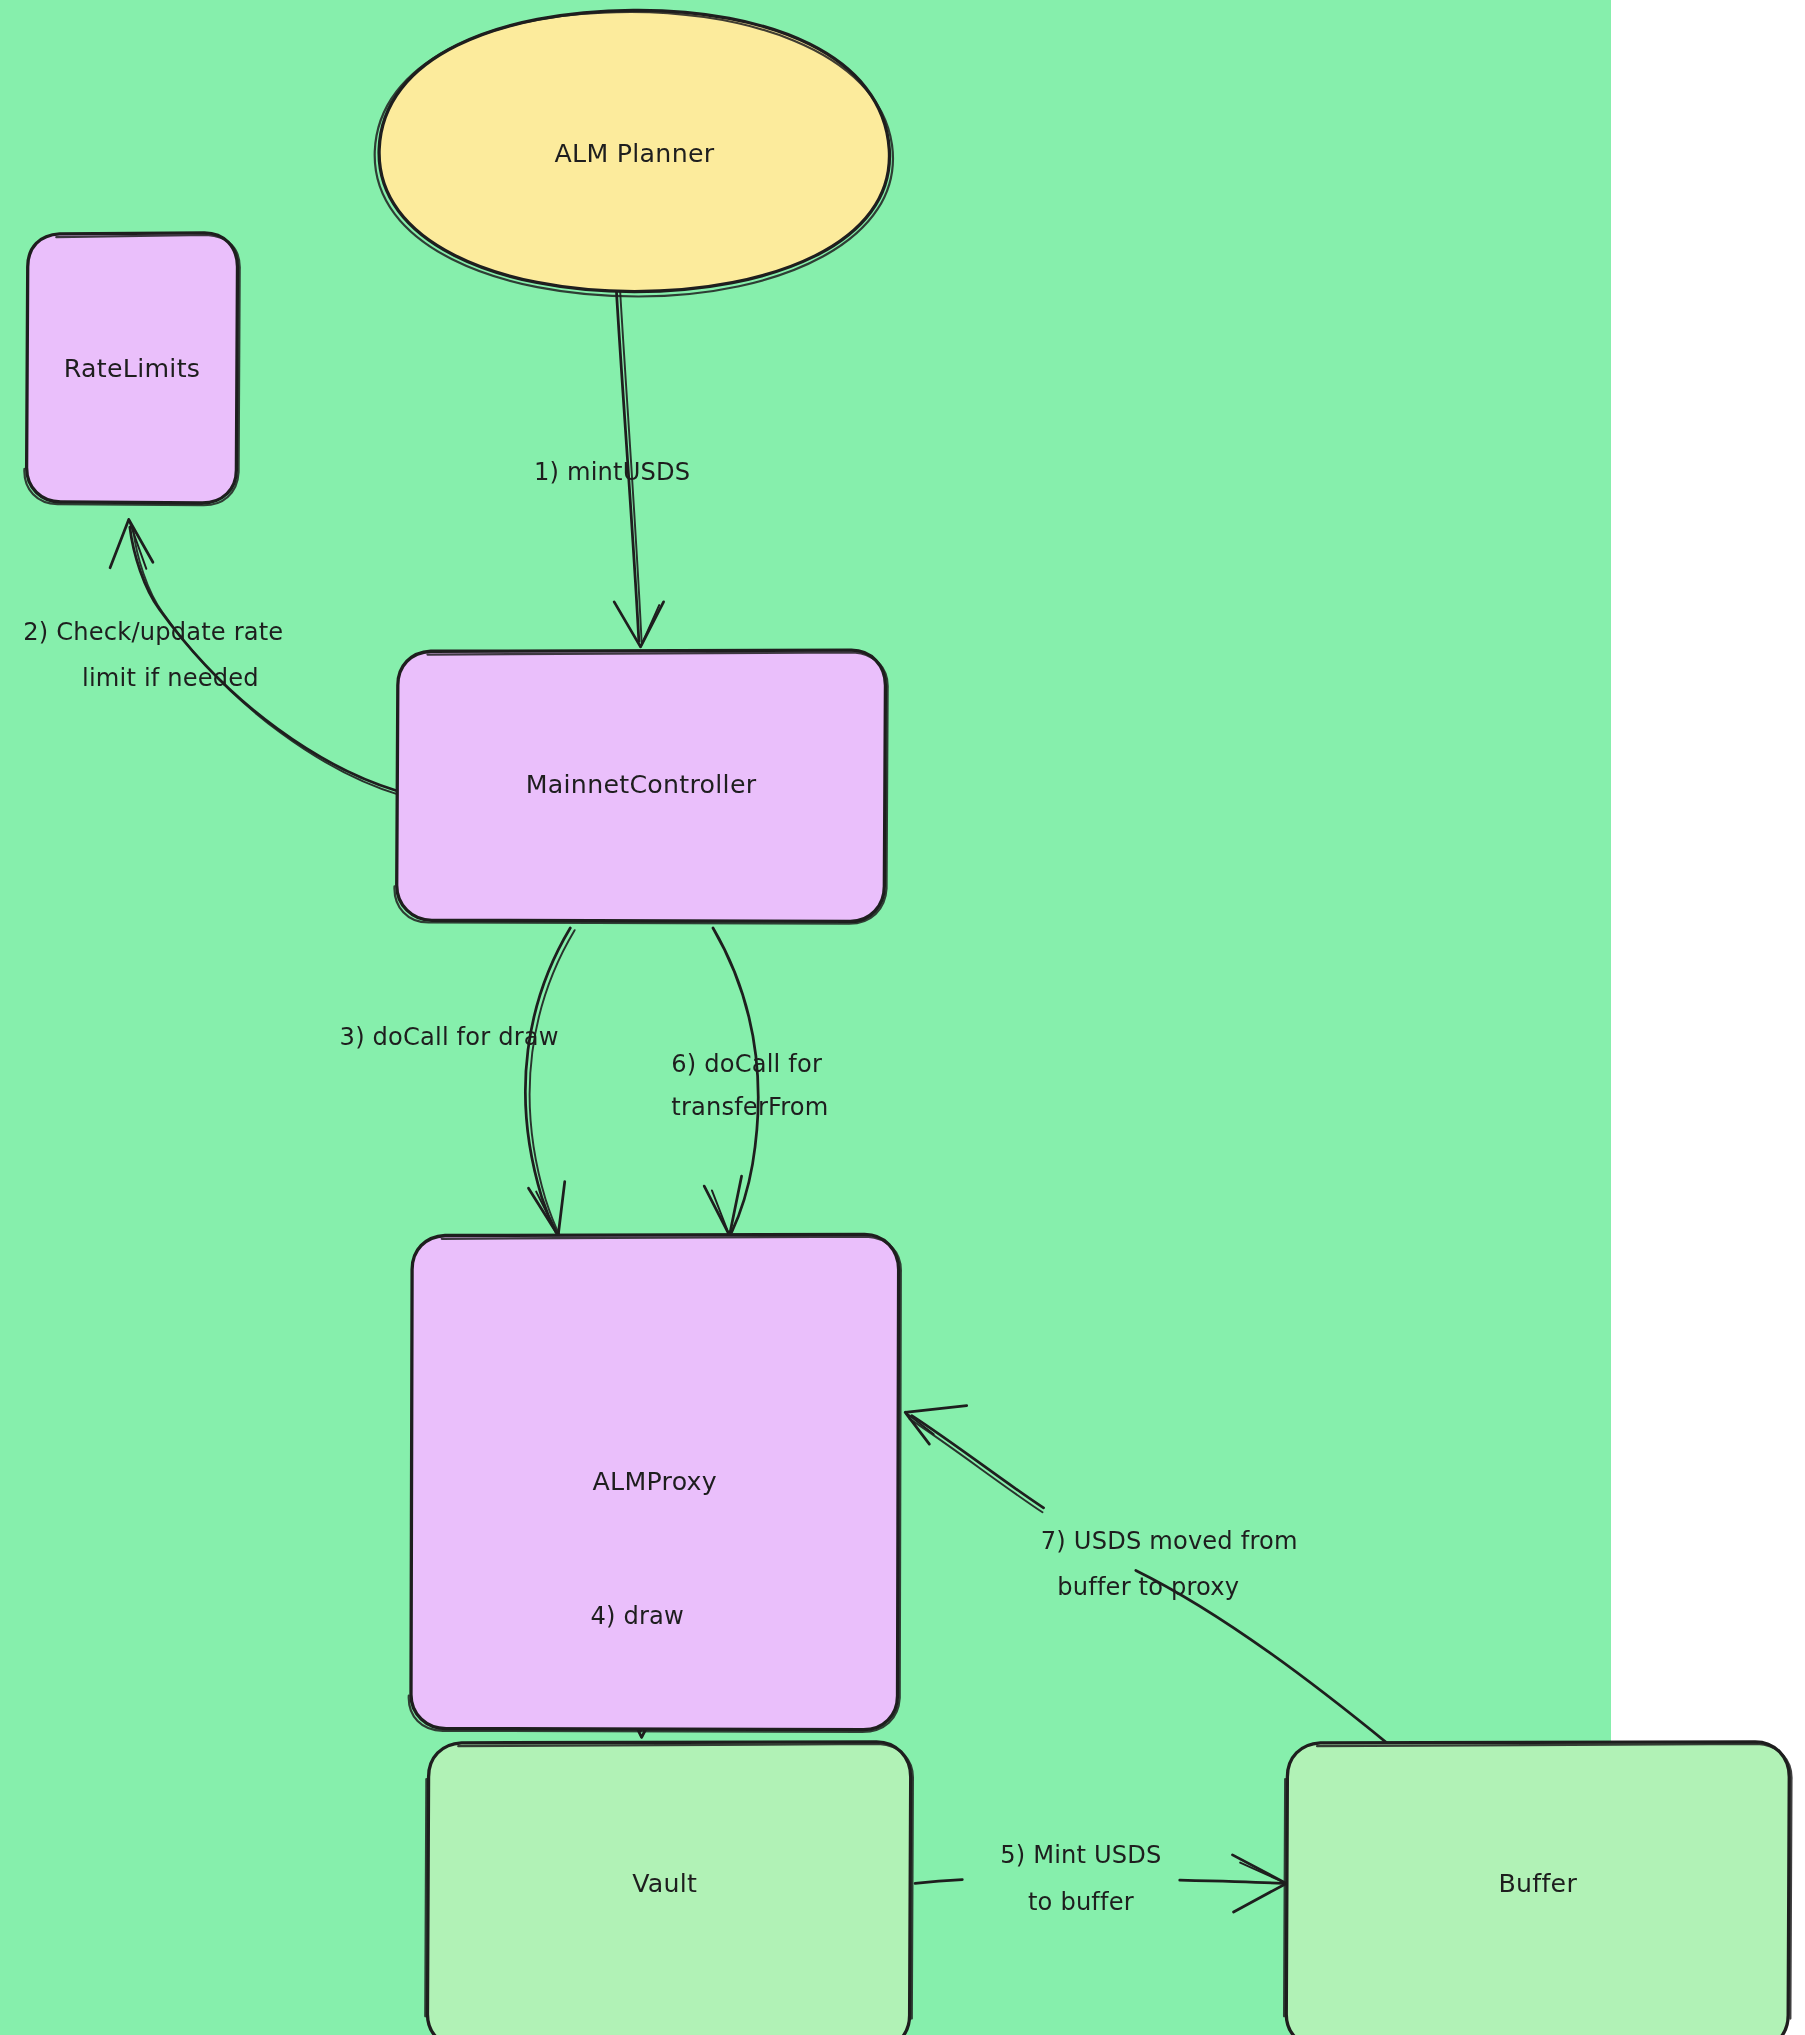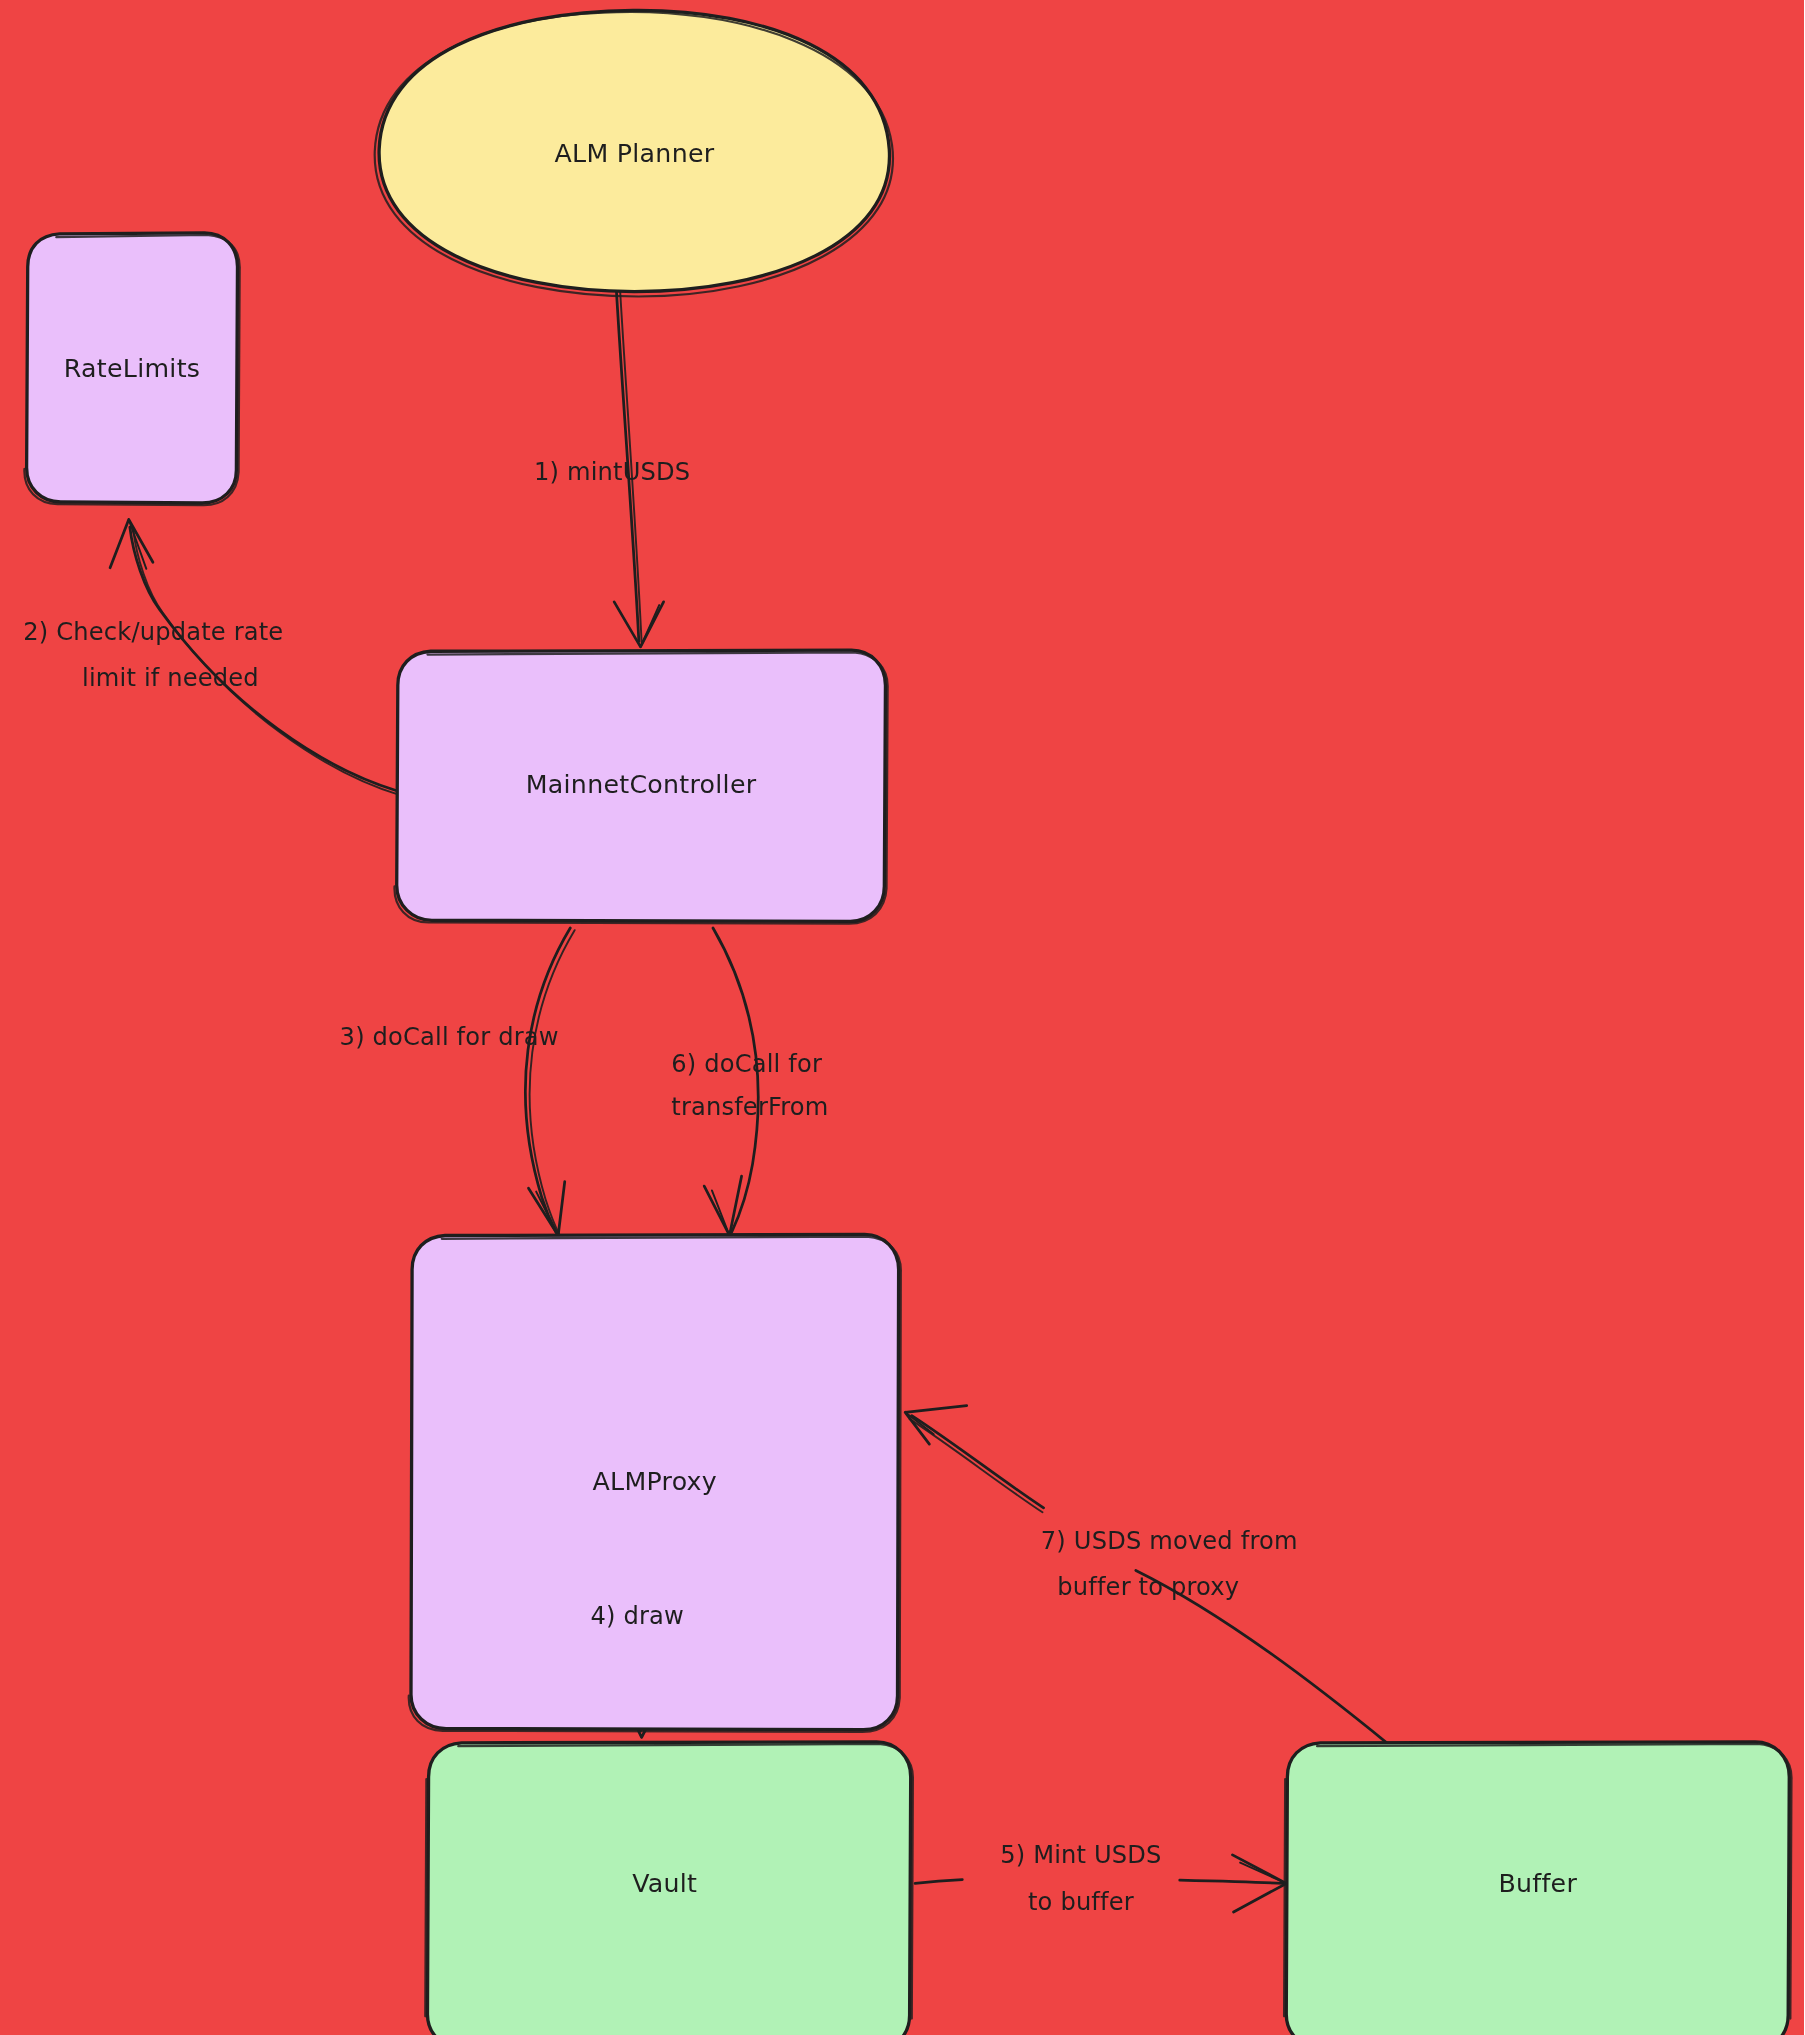--- a/index.html
+++ b/index.html
@@ -9,23 +9,23 @@
     background: #ffffff;
   }
   body {
     width: 1806px;
     height: 2035px;
     overflow: hidden;
     font-family: "DejaVu Sans", sans-serif;
   }
   #diagram-root {
     position: relative;
-    width: 1804px;
+    width: 1611px;
     height: 2035px;
-    background: #ef4444;
+    background: #86efac;
     text-align: right;
   }
   svg#flow-svg {
     position: absolute;
     top: 0;
     left: 0;
     width: 1806px;
     height: 2035px;
     display: block;
   }

